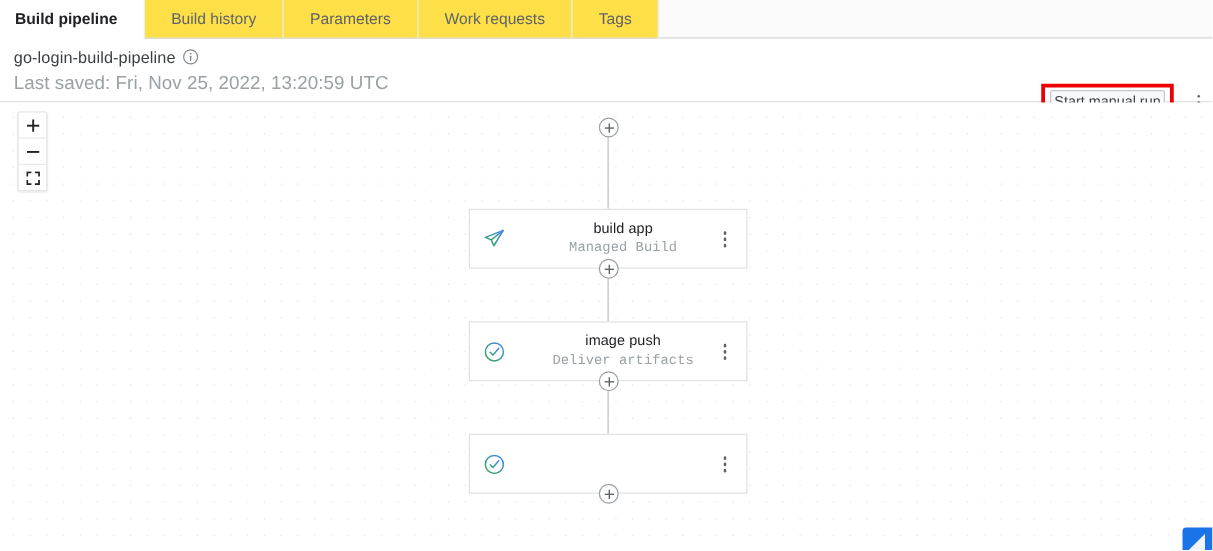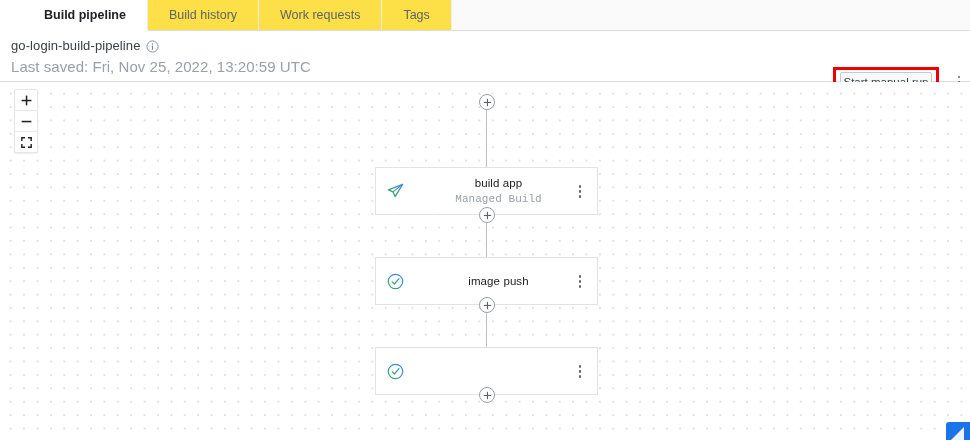--- a/index.html
+++ b/index.html
@@ -22,21 +22,20 @@
     box-sizing: border-box;
   }
 
   
   .tabbar {
     position: relative;
     height: 31px;
     display: flex;
     align-items: stretch;
     background: #ffffff;
-    margin-left: 32px;
   }
   .tabbar::after {
     content: "";
     position: absolute;
     left: 0; right: 0; bottom: 0;
     height: 1px;
     background: #dadce0;
   }
   .tab {
     display: flex;
@@ -306,20 +305,23 @@
 <body>
 
 <div id="app">
 
   <div class="tabbar">
     <div class="tab active">
       <span>Build pipeline</span>
     </div>
     <div class="tab">
       <span>Build history</span>
+    </div>
+    <div class="tab">
+      <span>Parameters</span>
     </div>
     <div class="tab">
       <span>Work requests</span>
     </div>
     <div class="tab">
       <span>Tags</span>
     </div>
     <div class="tab-filler"></div>
   </div>
 
@@ -416,20 +418,21 @@
                 <stop offset="0%" stop-color="#4285f4"></stop>
                 <stop offset="100%" stop-color="#34a853"></stop>
               </linearGradient>
             </defs>
             <circle cx="8.5" cy="8.5" r="7.2" fill="none" stroke="url(#gchk2)" stroke-width="1.2"></circle>
             <path d="M5.2 8.8 L7.4 11.0 L12.0 5.6" fill="none" stroke="url(#gchk2)" stroke-width="1.2" stroke-linecap="round" stroke-linejoin="round"></path>
           </svg>
         </span>
         <span class="node-text">
           <span class="node-title">image push</span>
+          <span class="node-sub">Deliver artifacts</span>
         </span>
         <span class="node-kebab">
           <i></i>
             <i></i>
             <i></i>
         </span>
       </div>
       <div class="plus-node" style="top:215px;">
         <svg width="9" height="9" viewBox="0 0 9 9">
           <rect x="3.9" y="0.8" width="1.1" height="7.4" fill="#5f6368"></rect>

